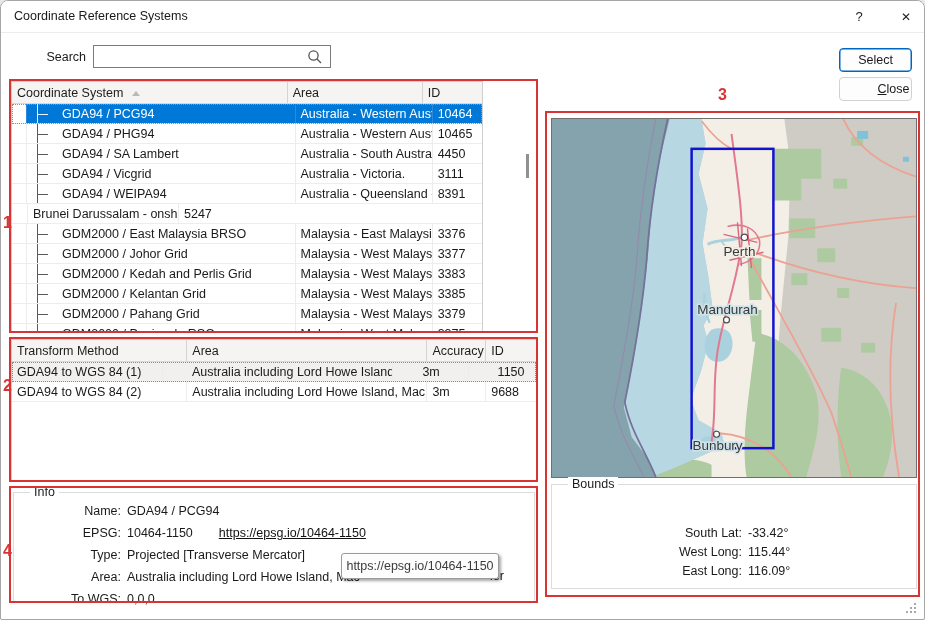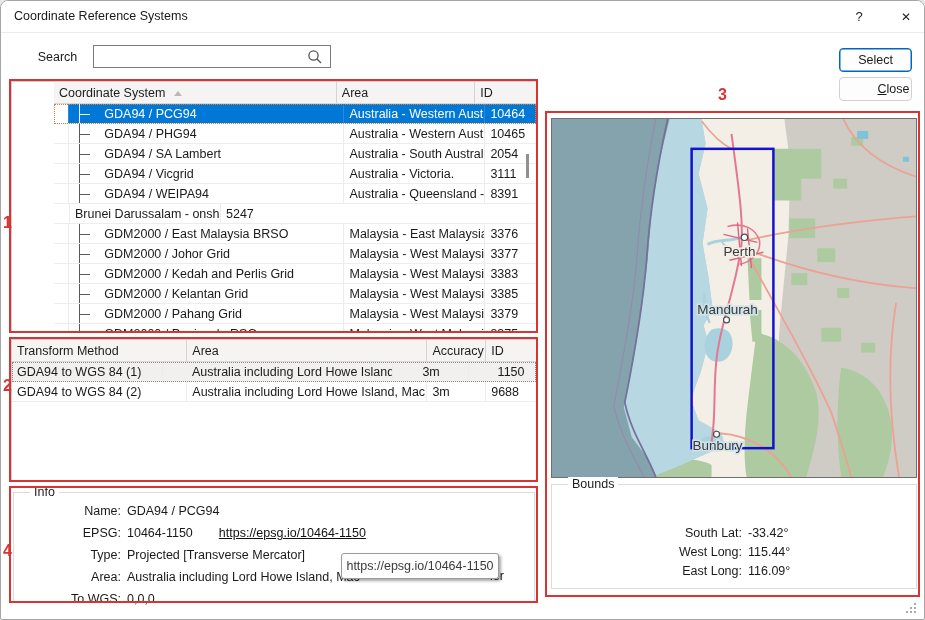--- a/index.html
+++ b/index.html
@@ -9,21 +9,21 @@
     border-radius:8px 8px 2px 2px;overflow:hidden;font-size:12.5px;color:#1a1a1a;}
 
   
   #titlebar{left:0;top:0;width:100%;height:32px;border-bottom:1px solid #ececec;background:#fff;}
   #title-text{left:13px;top:8px;font-size:12.5px;color:#191919;}
   .cap-btn{top:0;width:40px;height:31px;display:flex;align-items:center;justify-content:center;
     font-size:13px;color:#222;cursor:default;}
   #help-btn{left:838px;} #close-btn{left:885px;font-size:12px;}
 
   
-  #search-label{left:28px;top:49px;width:57px;text-align:center;}
+  #search-label{left:28px;top:49px;width:57px;text-align:right;}
   #search-input{left:92px;top:44px;width:238px;height:23px;border:1px solid #7a7a7a;background:#fff;
     padding:0 22px 0 6px;font-size:12.5px;font-family:inherit;}
   #search-icon{left:306px;top:48px;width:16px;height:16px;}
 
   
   .btn{width:73px;height:24px;background:#fdfdfd;border:1px solid #d2d2d2;border-radius:4px;
     display:flex;align-items:center;justify-content:center;font-size:12.5px;color:#1a1a1a;}
   #select-btn{left:838px;top:47px;border:1px solid #0067c0;box-shadow:0 0 0 0.5px #0067c0 inset;justify-content:center;}
   #close2-btn{left:838px;top:76px;padding-left:36px;}
   .mnemonic{display:inline-block;}
@@ -35,21 +35,21 @@
   .g-head .hc{height:100%;display:flex;align-items:center;padding-left:5px;border-right:1px solid #d4d4d4;
     font-size:12.5px;color:#1c1c1c;position:relative;}
   .g-row{display:flex;height:20px;align-items:center;border-bottom:1px solid #ededed;background:#fff;position:relative;}
   .g-row .c{height:100%;display:flex;align-items:center;padding-left:5px;border-right:1px solid #ececec;
     white-space:nowrap;overflow:hidden;}
   .sel{background:#0078d7;color:#fff;outline:1px dotted #d7813a;outline-offset:-1px;}
   .sel .c{border-right-color:#2a8adf;}
   .focusrow{background:#f1f0ef;outline:1px dotted #8a8a8a;outline-offset:-1px;gap:24px;}
 
   
-  #crs-table{left:10px;top:80px;width:526px;height:251px;padding-left:42px;}
+  #crs-table{left:10px;top:80px;width:472px;height:251px;}
   .t1-gut{width:16px;background:#fff;}
   .sel .t1-gut{background:#fff;}
   .t1-name{width:293px;position:relative;padding-left:35px !important;}
   .t1-area{width:151px;} .t1-id{width:54px;border-right:none !important;}
   .tree{position:absolute;left:10px;top:0;height:100%;width:12px;}
   .tree::before{content:"";position:absolute;left:0;top:0;bottom:0;border-left:1px solid #5a5a5a;}
   .tree::after{content:"";position:absolute;left:0;top:50%;width:11px;border-top:1px solid #5a5a5a;}
   .sel .tree::before,.sel .tree::after{border-color:#eaf3ff;}
   #sort-icon{position:absolute;left:120px;top:9px;width:0;height:0;border-left:4px solid transparent;
     border-right:4px solid transparent;border-bottom:5px solid #bdb8b1;}
@@ -166,21 +166,21 @@
     <div class="g-row">
       <div class="c t1-gut"></div>
       <div class="c t1-name">
           <span class="tree"></span>
           <span>GDA94 / SA Lambert</span>
         </div>
       <div class="c t1-area">
           <span>Australia - South Australia.</span>
         </div>
       <div class="c t1-id">
-          <span>2054</span>
+          <span>4450</span>
         </div>
     </div>
     <div class="g-row">
       <div class="c t1-gut"></div>
       <div class="c t1-name">
           <span class="tree"></span>
           <span>GDA94 / Vicgrid</span>
         </div>
       <div class="c t1-area">
           <span>Australia - Victoria.</span>

